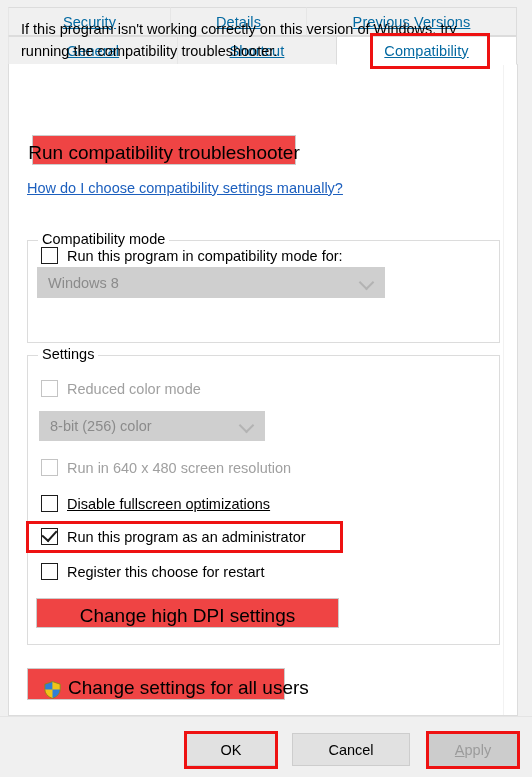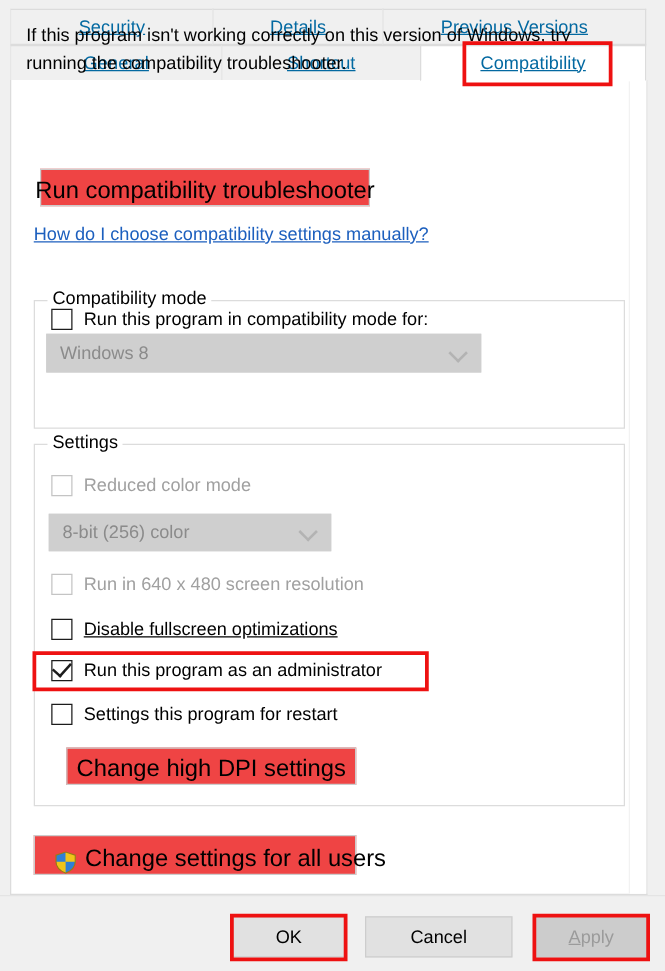--- a/index.html
+++ b/index.html
@@ -191,22 +191,22 @@
     margin-top: -6px;
     border: solid #b3b3b3;
     border-width: 0 2px 2px 0;
     transform: rotate(45deg);
   }
   #combo-os { left: 37px; top: 267px; width: 348px; height: 31px; }
   #combo-color { left: 39px; top: 411px; width: 226px; height: 30px; }
 
   #change-dpi {
     position: absolute;
-    left: 53px; top: 598px;
-    width: 232px; height: 30px;
+    left: 36px; top: 598px;
+    width: 303px; height: 30px;
   }
 
   #change-all-users {
     position: absolute;
     left: 27px; top: 668px;
     width: 258px; height: 32px;
     justify-content: flex-start;
     padding-left: 16px;
   }
   .shield {
@@ -343,21 +343,21 @@
 
   <div class="cbrow" style="left:41px; top:528px;">
     <span class="cbox">
       <span class="tick"></span>
     </span>
     <span class="cblabel">Run this program as an administrator</span>
   </div>
 
   <div class="cbrow" style="left:41px; top:563px;">
     <span class="cbox"></span>
-    <span class="cblabel">Settings this program for restart</span>
+    <span class="cblabel">Register this choose for restart</span>
   </div>
 
   <div class="btn" id="change-dpi">
     <span>Change high DPI settings</span>
   </div>
 
   <div class="btn" id="change-all-users">
     <svg class="shield" viewBox="0 0 17 18">
       <path d="M8.5 0.6 L16.2 3.2 L16.2 8.4 Q16.2 14.4 8.5 17.5 Q0.8 14.4 0.8 8.4 L0.8 3.2 Z" fill="#f0c419"></path>
       <path d="M8.5 0.6 L16.2 3.2 L16.2 8.4 Q16.2 14.4 8.5 17.5 Z" fill="#2f7fd6"></path>

